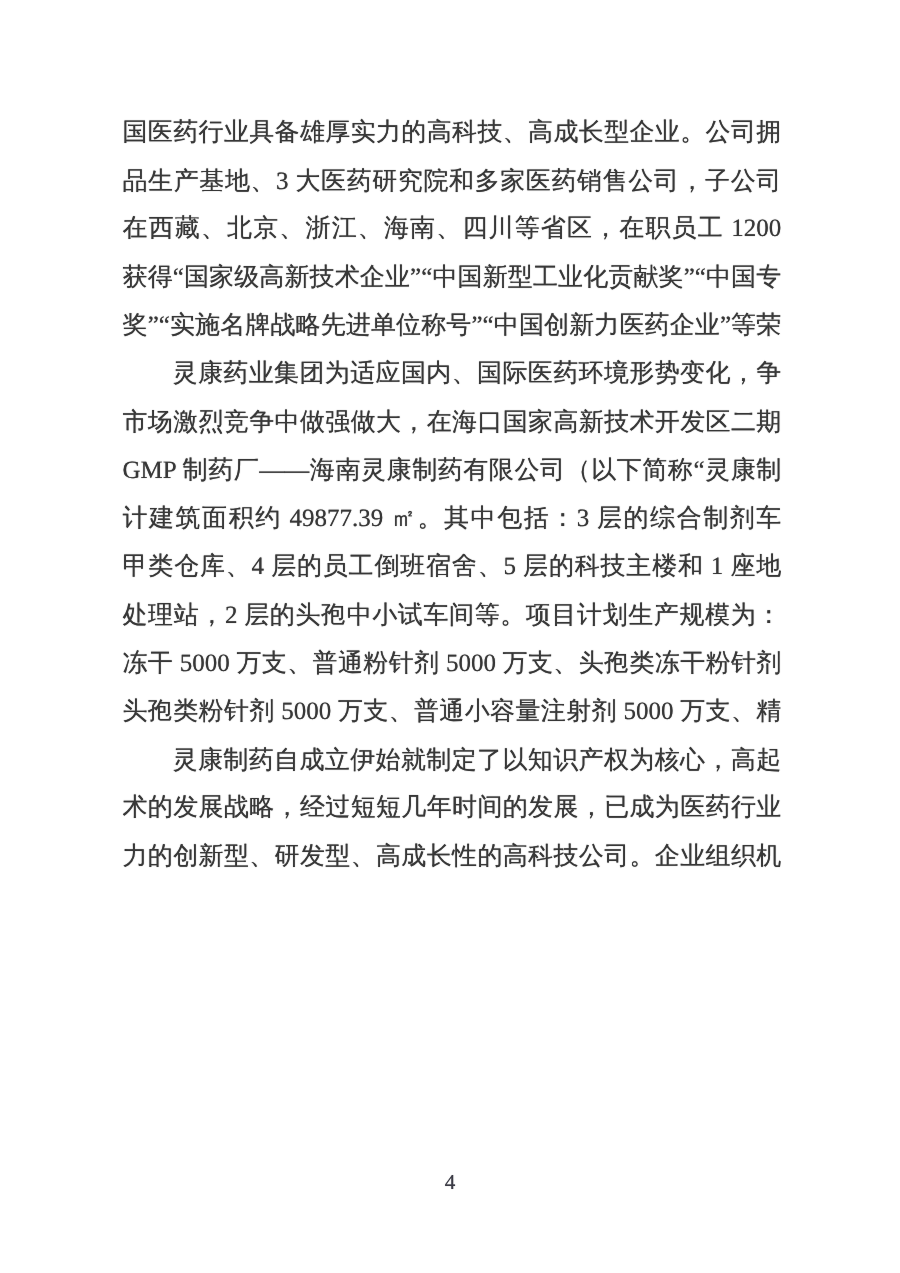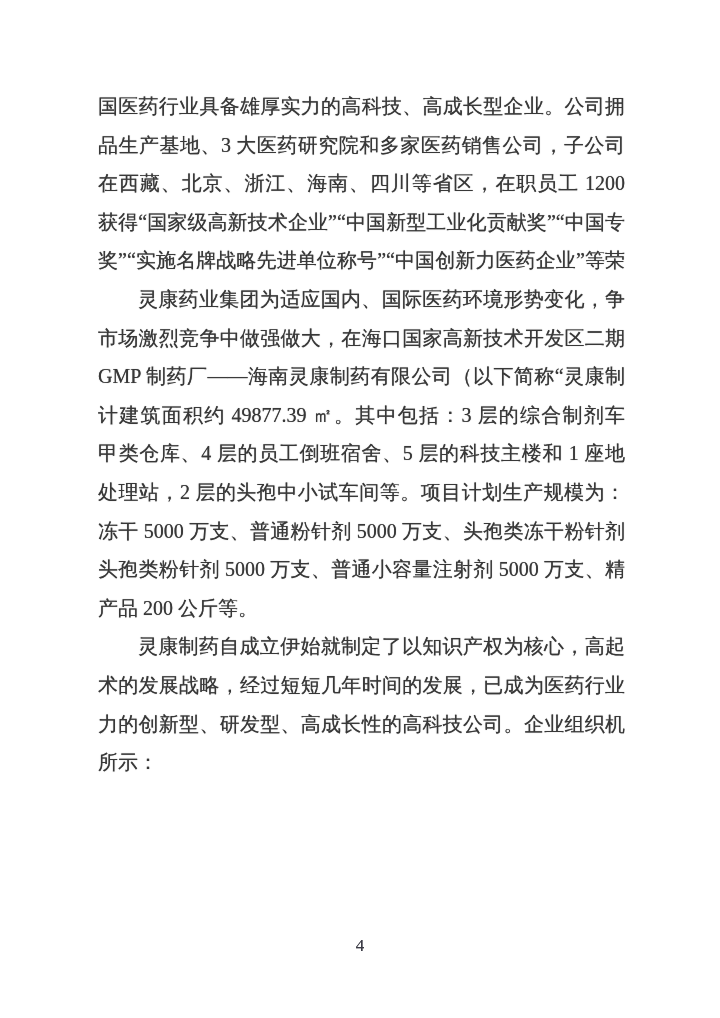--- a/index.html
+++ b/index.html
@@ -62,20 +62,18 @@
       <div class="line j">获得“国家级高新技术企业”“中国新型工业化贡献奖”“中国专利优秀</div>
       <div class="line j">奖”“实施名牌战略先进单位称号”“中国创新力医药企业”等荣誉，荣登</div>
       <div class="line j ind">灵康药业集团为适应国内、国际医药环境形势变化，争取在医药</div>
       <div class="line j">市场激烈竞争中做强做大，在海口国家高新技术开发区二期建设一个</div>
       <div class="line j">GMP 制药厂——海南灵康制药有限公司（以下简称“灵康制药”），总</div>
       <div class="line j">计建筑面积约 49877.39 ㎡。其中包括：3 层的综合制剂车间、1 层的</div>
       <div class="line j">甲类仓库、4 层的员工倒班宿舍、5 层的科技主楼和 1 座地埋式的污水</div>
       <div class="line j">处理站，2 层的头孢中小试车间等。项目计划生产规模为：年产普通</div>
       <div class="line j">冻干 5000 万支、普通粉针剂 5000 万支、头孢类冻干粉针剂 5000 万支、</div>
       <div class="line j">头孢类粉针剂 5000 万支、普通小容量注射剂 5000 万支、精烘包医药</div>
-      <div class="line">产品 200 公斤等。</div>
       <div class="line j ind">灵康制药自成立伊始就制定了以知识产权为核心，高起点、高技</div>
       <div class="line j">术的发展战略，经过短短几年时间的发展，已成为医药行业中颇具实</div>
       <div class="line j">力的创新型、研发型、高成长性的高科技公司。企业组织机构图如下</div>
-      <div class="line">所示：</div>
     </div>
   <div class="page-number">4</div>
 </div>
 
 </body></html>

